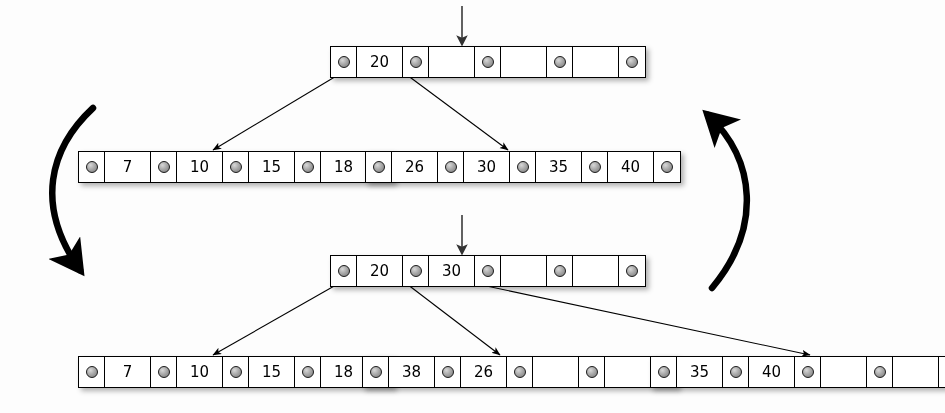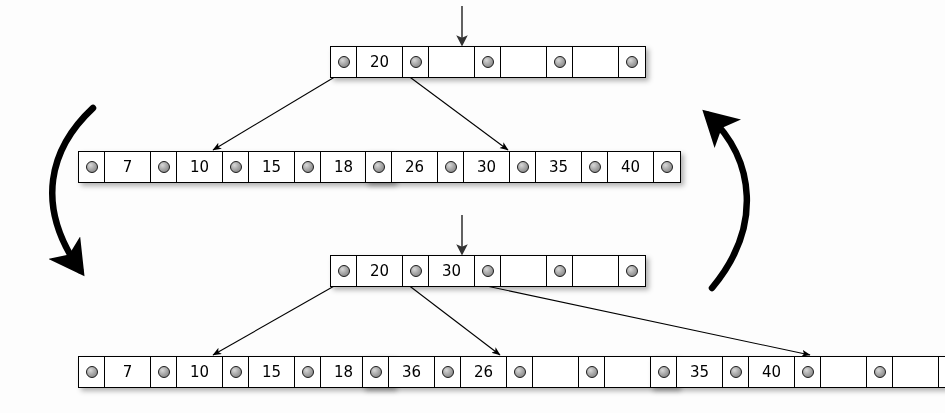--- a/index.html
+++ b/index.html
@@ -232,21 +232,21 @@
         </div>
         <div class="cell ptr">
           <div class="dot"></div>
         </div>
       </div>
       <div class="node" style="left: 362px; top: 356px;">
         <div class="cell ptr">
           <div class="dot"></div>
         </div>
         <div class="cell key">
-          <span class="key-text">36</span>
+          <span class="key-text">38</span>
         </div>
         <div class="cell ptr">
           <div class="dot"></div>
         </div>
         <div class="cell key">
           <span class="key-text">26</span>
         </div>
         <div class="cell ptr">
           <div class="dot"></div>
         </div>

